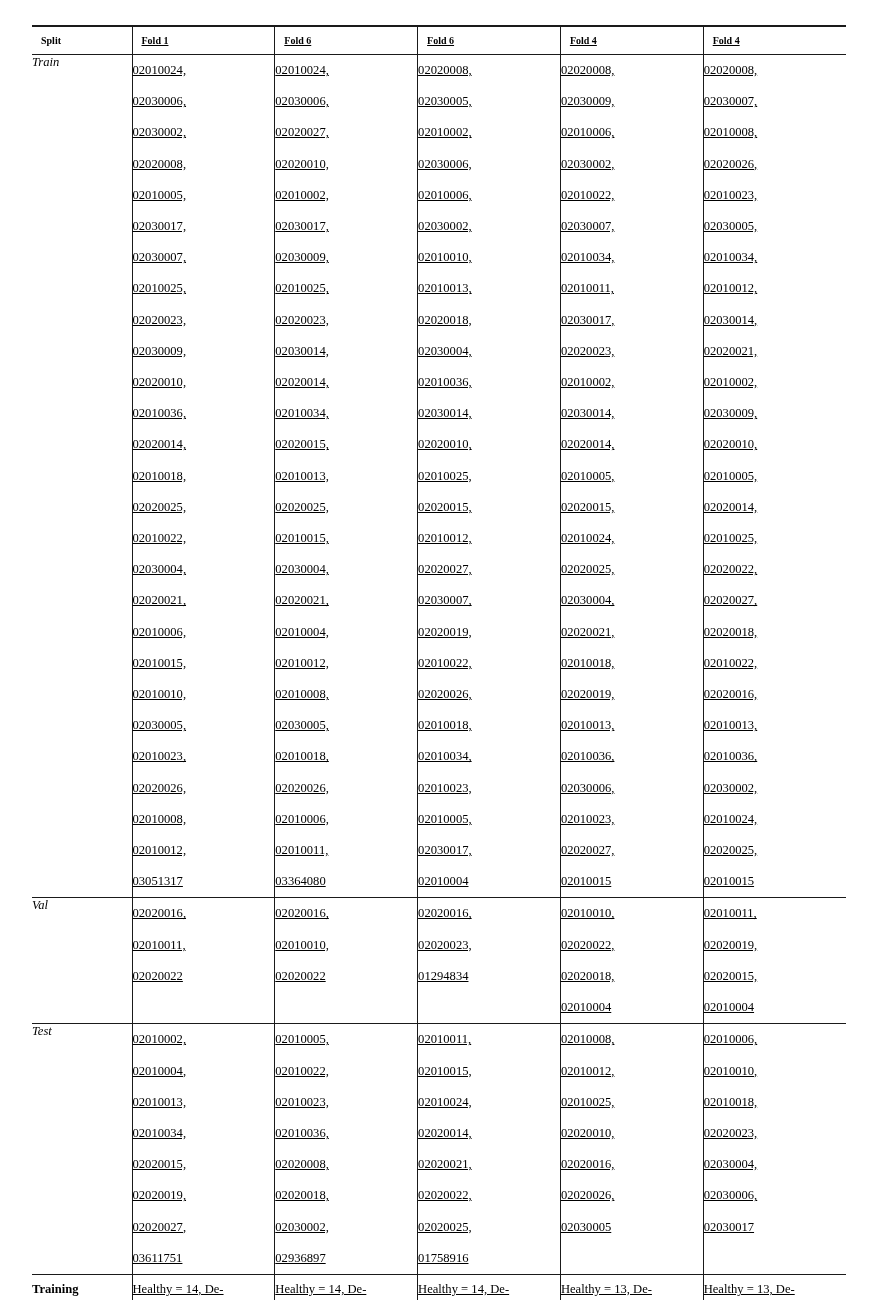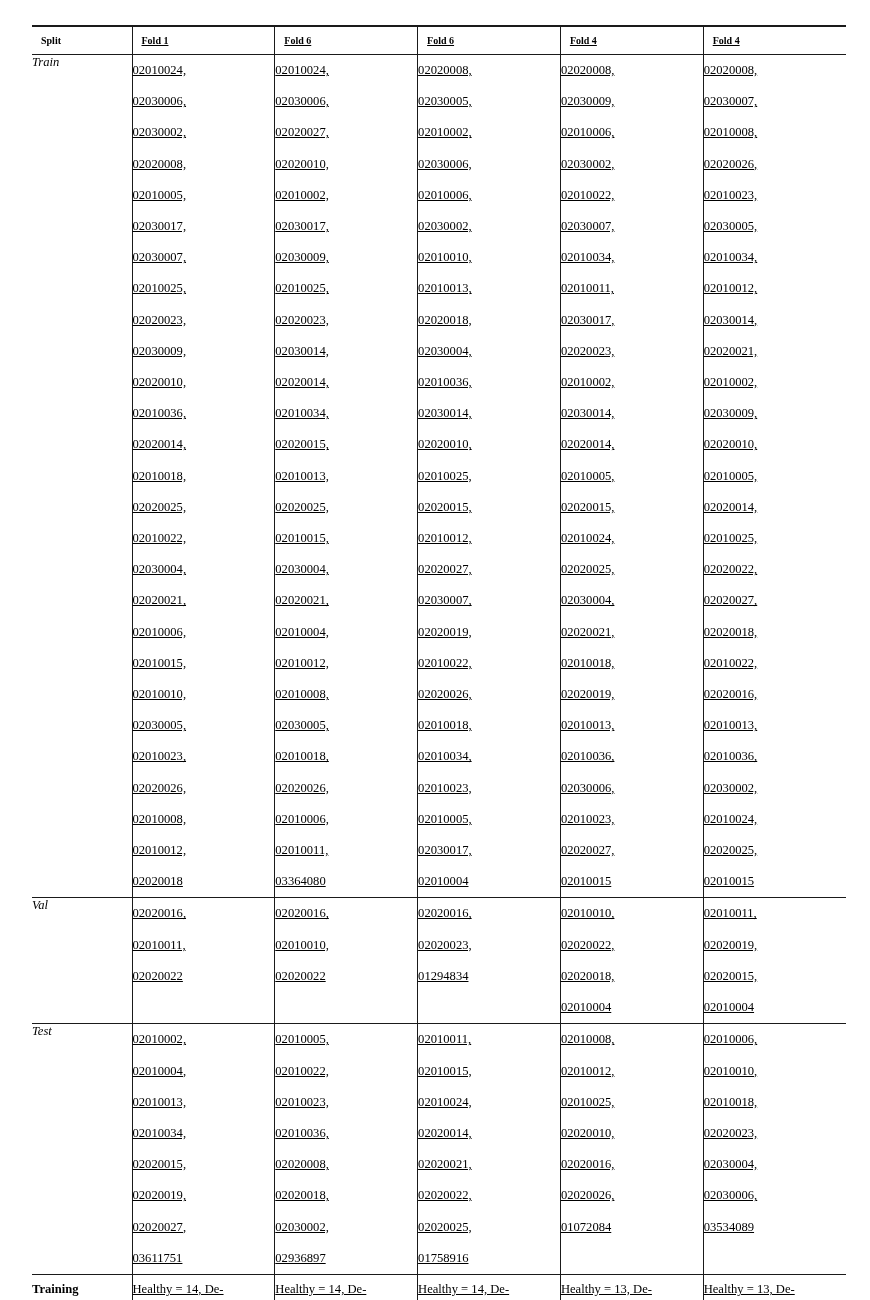--- a/index.html
+++ b/index.html
@@ -131,21 +131,21 @@
             <div class="id-line">02030004,</div>
             <div class="id-line">02020021,</div>
             <div class="id-line">02010006,</div>
             <div class="id-line">02010015,</div>
             <div class="id-line">02010010,</div>
             <div class="id-line">02030005,</div>
             <div class="id-line">02010023,</div>
             <div class="id-line">02020026,</div>
             <div class="id-line">02010008,</div>
             <div class="id-line">02010012,</div>
-            <div class="id-line">02020018</div>
+            <div class="id-line">03051317</div>
           </td>
           <td class="cell-pad">
             <div class="id-line">02010024,</div>
             <div class="id-line">02030006,</div>
             <div class="id-line">02020027,</div>
             <div class="id-line">02020010,</div>
             <div class="id-line">02010002,</div>
             <div class="id-line">02030017,</div>
             <div class="id-line">02030009,</div>
             <div class="id-line">02010025,</div>
@@ -323,30 +323,30 @@
             <div class="id-line">02020025,</div>
             <div class="id-line">01758916</div>
           </td>
           <td class="cell-pad">
             <div class="id-line">02010008,</div>
             <div class="id-line">02010012,</div>
             <div class="id-line">02010025,</div>
             <div class="id-line">02020010,</div>
             <div class="id-line">02020016,</div>
             <div class="id-line">02020026,</div>
-            <div class="id-line">01072084</div>
-          </td>
-          <td class="cell-pad">
-            <div class="id-line">02010006,</div>
-            <div class="id-line">02010010,</div>
-            <div class="id-line">02010018,</div>
-            <div class="id-line">02020023,</div>
-            <div class="id-line">02030004,</div>
-            <div class="id-line">02030006,</div>
-            <div class="id-line">03534089</div>
+            <div class="id-line">02030005</div>
+          </td>
+          <td class="cell-pad">
+            <div class="id-line">02010006,</div>
+            <div class="id-line">02010010,</div>
+            <div class="id-line">02010018,</div>
+            <div class="id-line">02020023,</div>
+            <div class="id-line">02030004,</div>
+            <div class="id-line">02030006,</div>
+            <div class="id-line">02030017</div>
           </td>
         </tr>
       </tbody>
     <tbody class="split-group last-group" id="tbody-labels">
         <tr>
           <td class="label-split">
             <div class="label-line">Training</div>
           </td>
           <td class="label-cell">
             <div class="label-line">Healthy = 14, De-</div>

